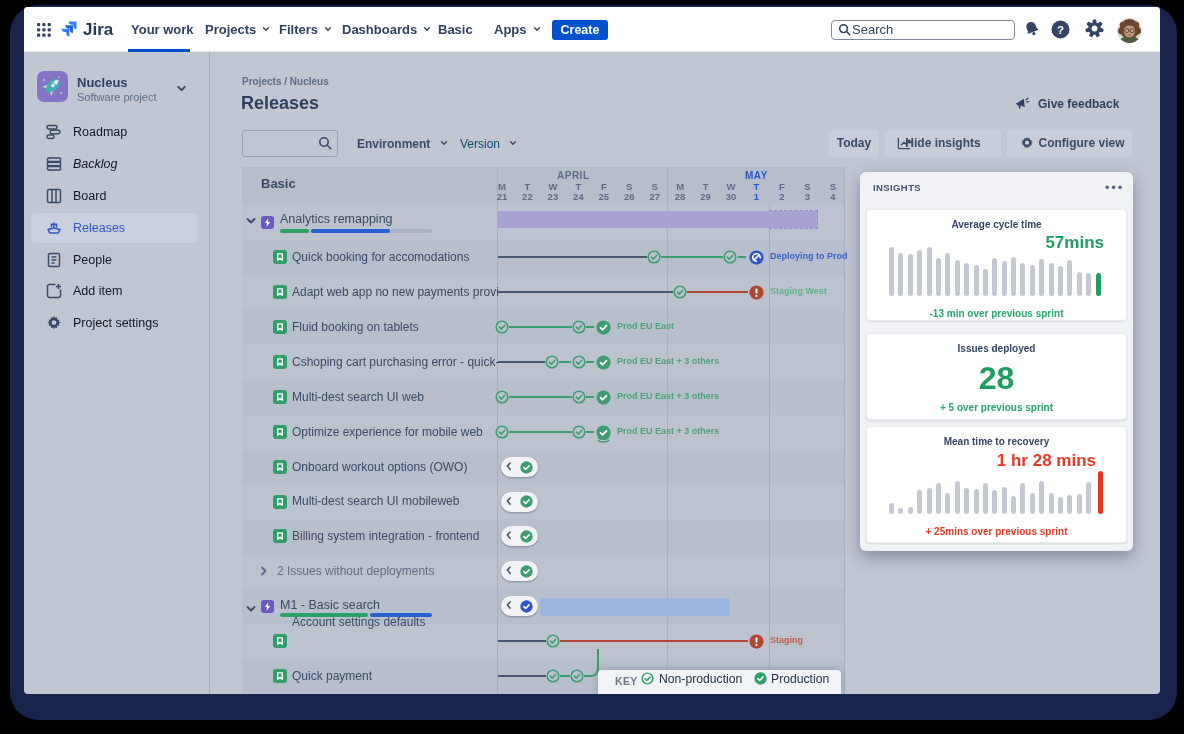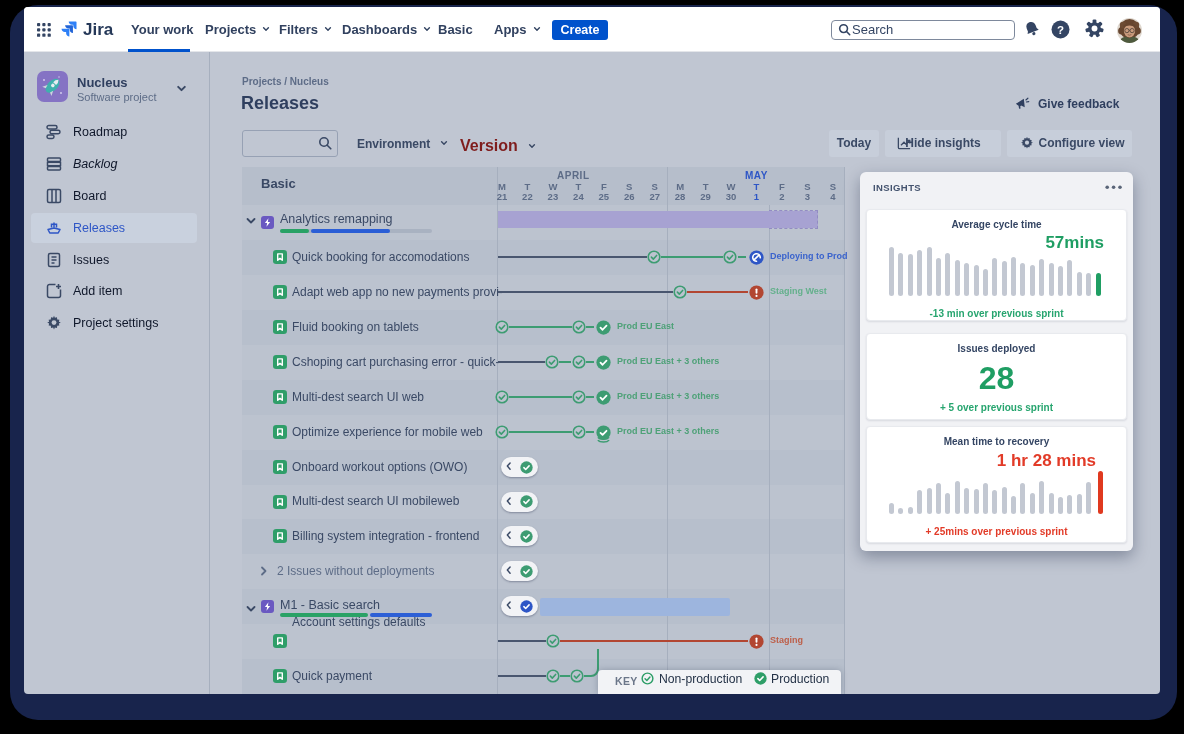--- a/index.html
+++ b/index.html
@@ -157,21 +157,21 @@
         <path d="M5.5 7.5V4.2h5V7.5" fill="none" stroke="#2e56c6" stroke-width="1.5"></path>
         <path d="M8 2.5v5" stroke="#2e56c6" stroke-width="1.5"></path>
       </svg>
       <span>Releases</span>
     </div>
 <div class="sitem" style="top:238px;">
       <svg style="position:absolute;left:15px;top:7px" width="16" height="16" viewBox="0 0 16 16" fill="none" stroke="#3a4965" stroke-width="1.5">
         <rect x="2.5" y="1.5" width="11" height="13" rx="1.5"></rect>
         <path d="M5.5 5h5M5.5 8h5M5.5 11h3"></path>
       </svg>
-      <span>Issues</span>
+      <span>People</span>
     </div>
 <div class="sitem" style="top:269px;">
       <svg style="position:absolute;left:15px;top:7px" width="16" height="16" viewBox="0 0 16 16" fill="none" stroke="#3a4965" stroke-width="1.5">
         <path d="M14.5 6.5v6a2 2 0 0 1-2 2h-9a2 2 0 0 1-2-2v-9a2 2 0 0 1 2-2h6"></path>
         <path d="M12.5 1v5M10 3.5h5" stroke-width="1.6"></path>
       </svg>
       <span>Add item</span>
     </div>
 <div class="sitem" style="top:301px;">
       <svg style="position:absolute;left:15px;top:7px" width="16" height="16" viewBox="0 0 20 20">
@@ -188,21 +188,21 @@
     </svg>
 <span class="ab" style="left:1014px;top:90px;font-size:12px;font-weight:600;color:#2f3f5f">Give feedback</span>
 <div class="ab" style="left:218px;top:123px;width:96px;height:27px;border:1.5px solid #97a1b4;border-radius:3px"></div>
 <svg class="ab" style="left:294px;top:129px" width="14" height="14" viewBox="0 0 14 14">
       <circle cx="6" cy="6" r="4.2" fill="none" stroke="#3a4965" stroke-width="1.6"></circle>
       <path d="M9.2 9.2 12.8 12.8" stroke="#3a4965" stroke-width="1.6" stroke-linecap="round"></path>
     </svg>
 <span class="ab" style="left:333px;top:130px;font-size:12px;font-weight:600;color:#3a4965">Environment <svg class="chev" viewBox="0 0 10 10">
         <path d="M2 3.5 5 6.5 8 3.5" fill="none" stroke="#3a4965" stroke-width="1.8" stroke-linecap="round" stroke-linejoin="round"></path>
       </svg></span>
-<span class="ab" style="left:436px;top:130px;font-size:16px;font-weight:700;color:#7f1d1d">Version <svg class="chev" viewBox="0 0 10 10">
+<span class="ab" style="left:436px;top:130px;font-size:12px;font-weight:400;color:#0c4a6e">Version <svg class="chev" viewBox="0 0 10 10">
         <path d="M2 3.5 5 6.5 8 3.5" fill="none" stroke="#3a4965" stroke-width="1.8" stroke-linecap="round" stroke-linejoin="round"></path>
       </svg></span>
 <div class="btn" style="left:805px;width:50px">Today</div>
 <div class="btn" style="left:861px;width:116px;"><svg style="position:absolute;left:12px;top:7px" width="14" height="13" viewBox="0 0 16 15" fill="none" stroke="#3a4965" stroke-width="1.5">
         <path d="M1.5 1v11a1.5 1.5 0 0 0 1.5 1.5H15"></path>
         <path d="M4.5 9.5 8 6l2.5 2.5L14.5 4"></path>
         <path d="M11 3.8h3.7V7.5"></path>
       </svg><span style="">Hide insights</span></div>
 <div class="btn" style="left:983px;width:125px"><svg style="position:absolute;left:13px;top:6px" width="14" height="14" viewBox="0 0 20 20">
         <path fill="#3a4965" d="M10 1l1.1 2.4 2.6-.6.3 2.7 2.7.3-.6 2.6L18.5 9.5l-2.4 1.1.6 2.6-2.7.3-.3 2.7-2.6-.6L10 18l-1.1-2.4-2.6.6-.3-2.7-2.7-.3.6-2.6L1.5 9.5l2.4-1.1-.6-2.6 2.7-.3.3-2.7 2.6.6z"></path>

